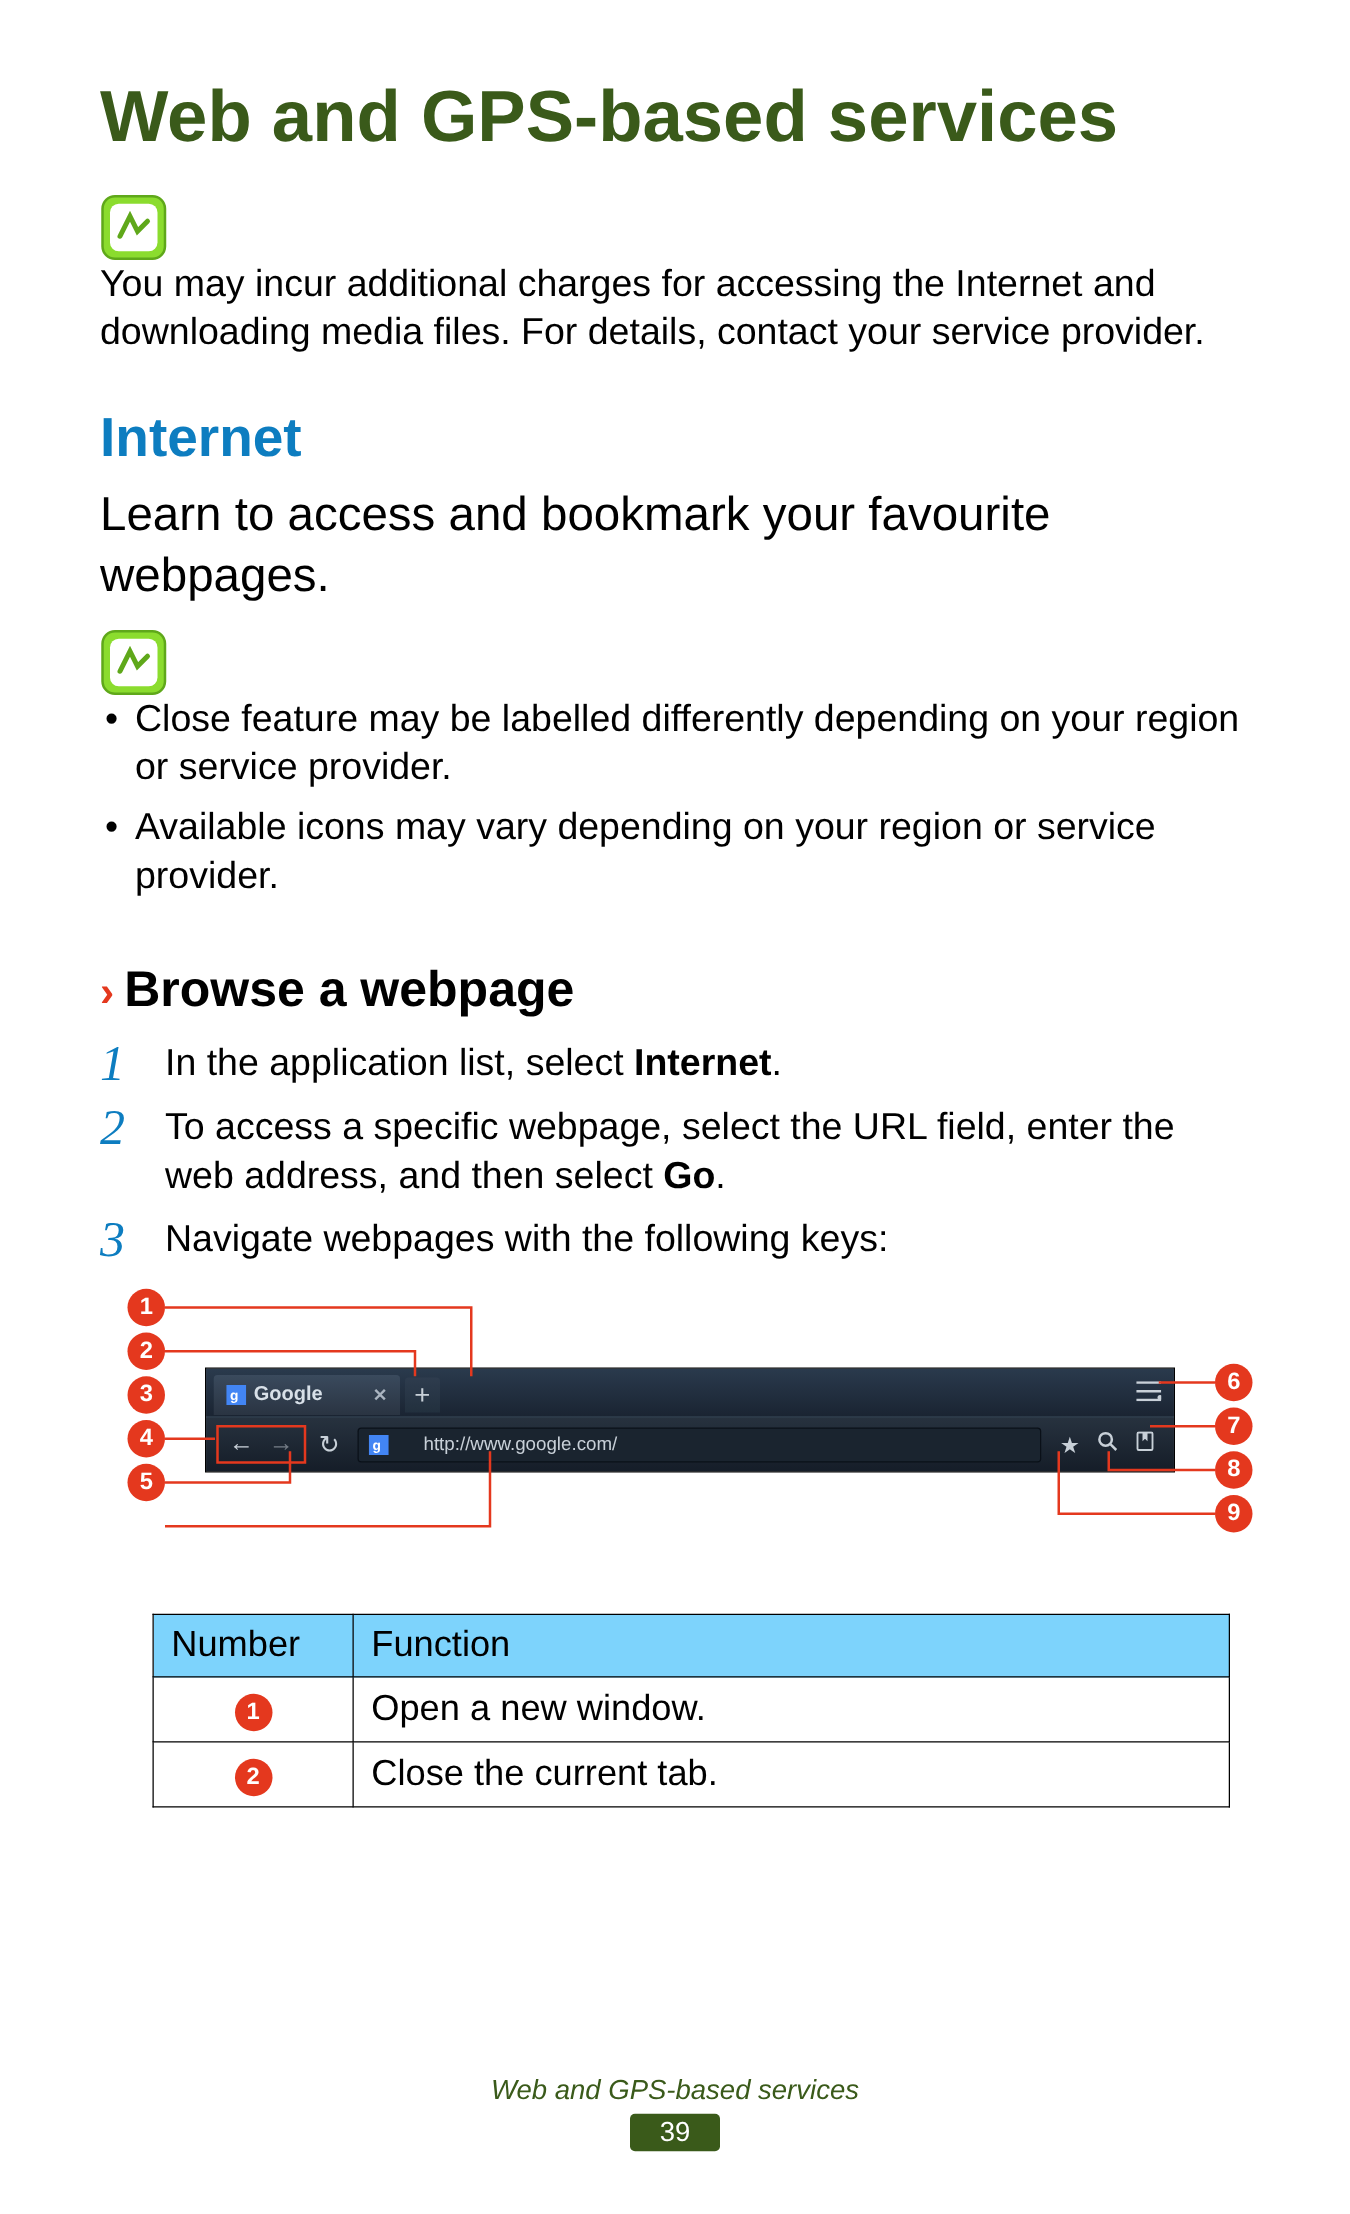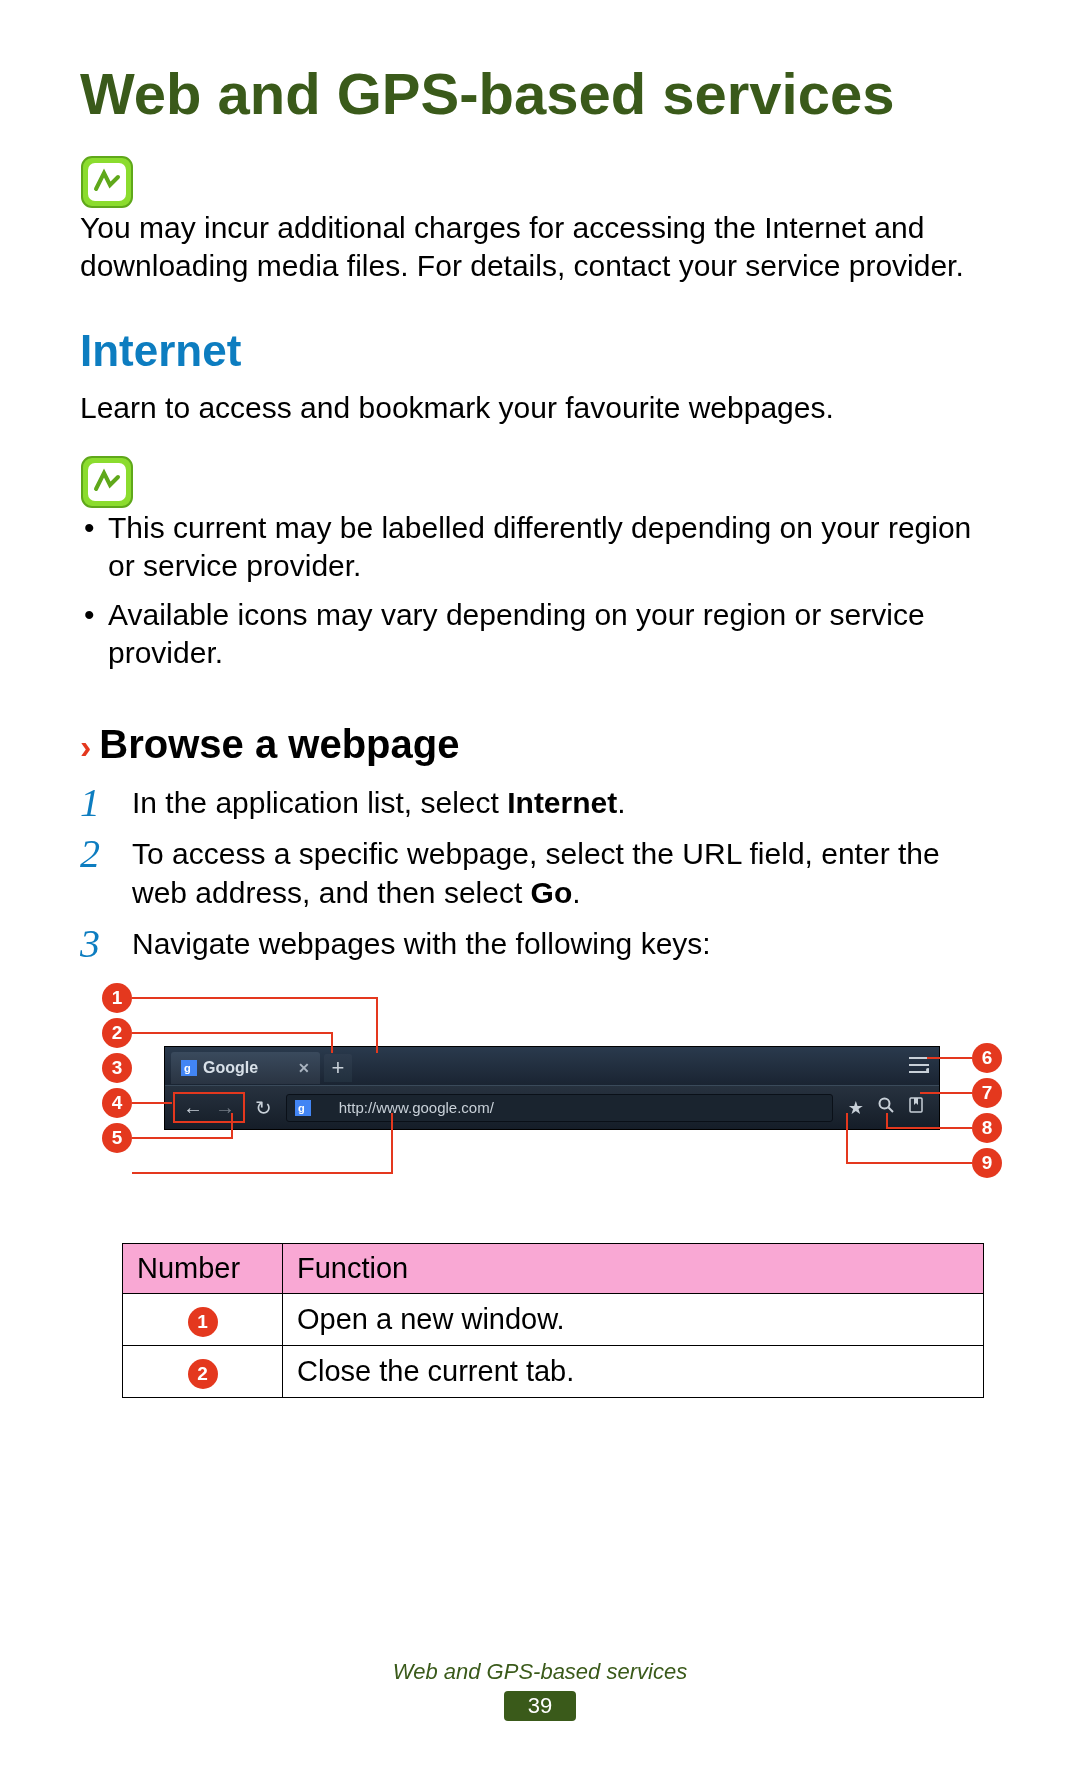--- a/index.html
+++ b/index.html
@@ -36,23 +36,23 @@
     font-size: 30px;
     line-height: 1.28;
   }
   .section-title {
     font-size: 44px;
     font-weight: 700;
     color: #0d7dc0;
     margin-bottom: 12px;
   }
   .intro-text {
-    font-size: 30px;
+    font-size: 38px;
     line-height: 1.3;
-    margin-bottom: 28px;
+    margin-bottom: 16px;
   }
   .note-list .note-text ul {
     list-style: none;
     padding: 0;
   }
   .note-list .note-text ul li {
     position: relative;
     padding-left: 28px;
     font-size: 30px;
     line-height: 1.28;
@@ -242,21 +242,21 @@
     pointer-events: none;
   }
 
   
   .table {
     margin: 0 22px 0 42px;
     border-collapse: collapse;
     width: 862px;
   }
   .table th {
-    background: #f9a8d4;
+    background: #7dd3fc;
     border: 1px solid #000;
     font-size: 29px;
     font-weight: 400;
     text-align: left;
     padding: 8px 14px;
   }
   .table td {
     border-left: 1px solid #000;
     border-right: 1px solid #000;
     border-bottom: 1px solid #000;
@@ -327,21 +327,21 @@
   <div class="note-block note-list">
     <span class="note-icon">
       <svg viewBox="0 0 54 54" width="54" height="54">
         <rect x="2" y="2" width="50" height="50" rx="10" fill="#8bdc2e" stroke="#5fa81a" stroke-width="2"></rect>
         <rect x="8" y="8" width="38" height="38" rx="7" fill="#fff"></rect>
         <path d="M16 34 L24 18 L30 30 L38 22" stroke="#5fa81a" stroke-width="4" fill="none" stroke-linecap="round"></path>
       </svg>
     </span>
     <div class="note-text">
       <ul>
-        <li>This current may be labelled differently depending on your region or service provider.</li>
+        <li>Close feature may be labelled differently depending on your region or service provider.</li>
         <li>Available icons may vary depending on your region or service provider.</li>
       </ul>
     </div>
   </div>
 
   <div class="subsection">
     <span class="chevron">›</span>
     <span class="subsection-title">Browse a webpage</span>
   </div>
 

